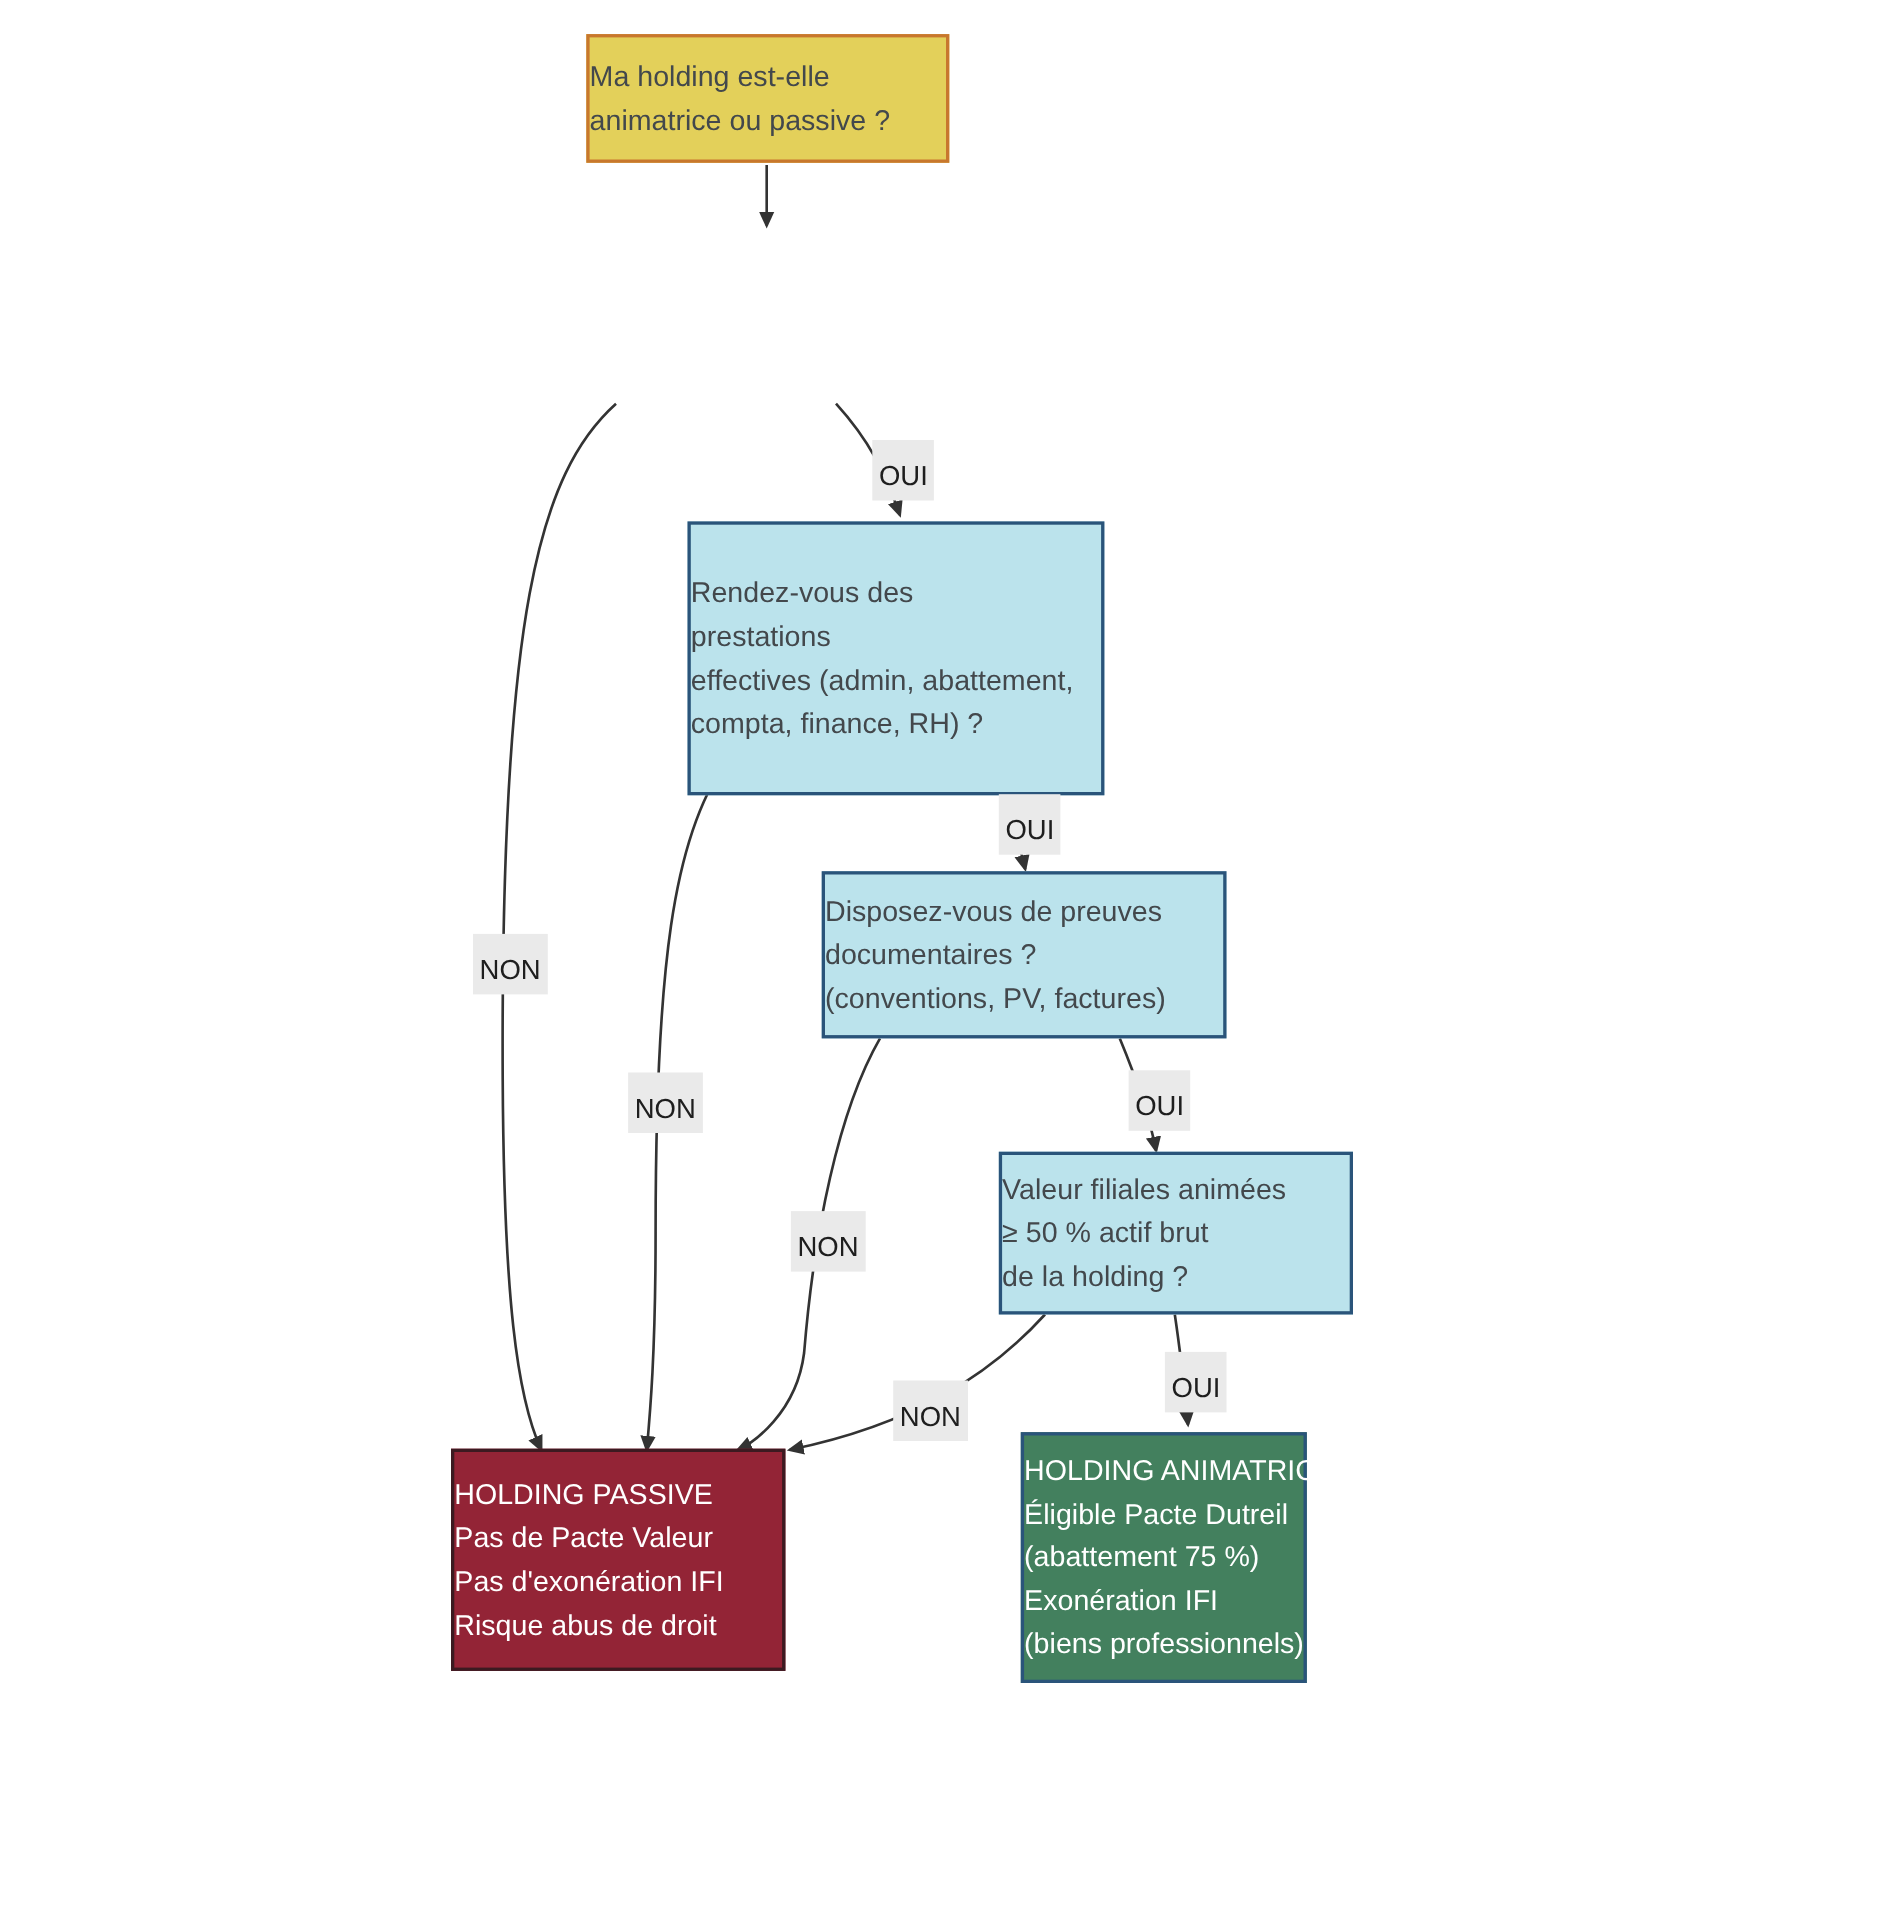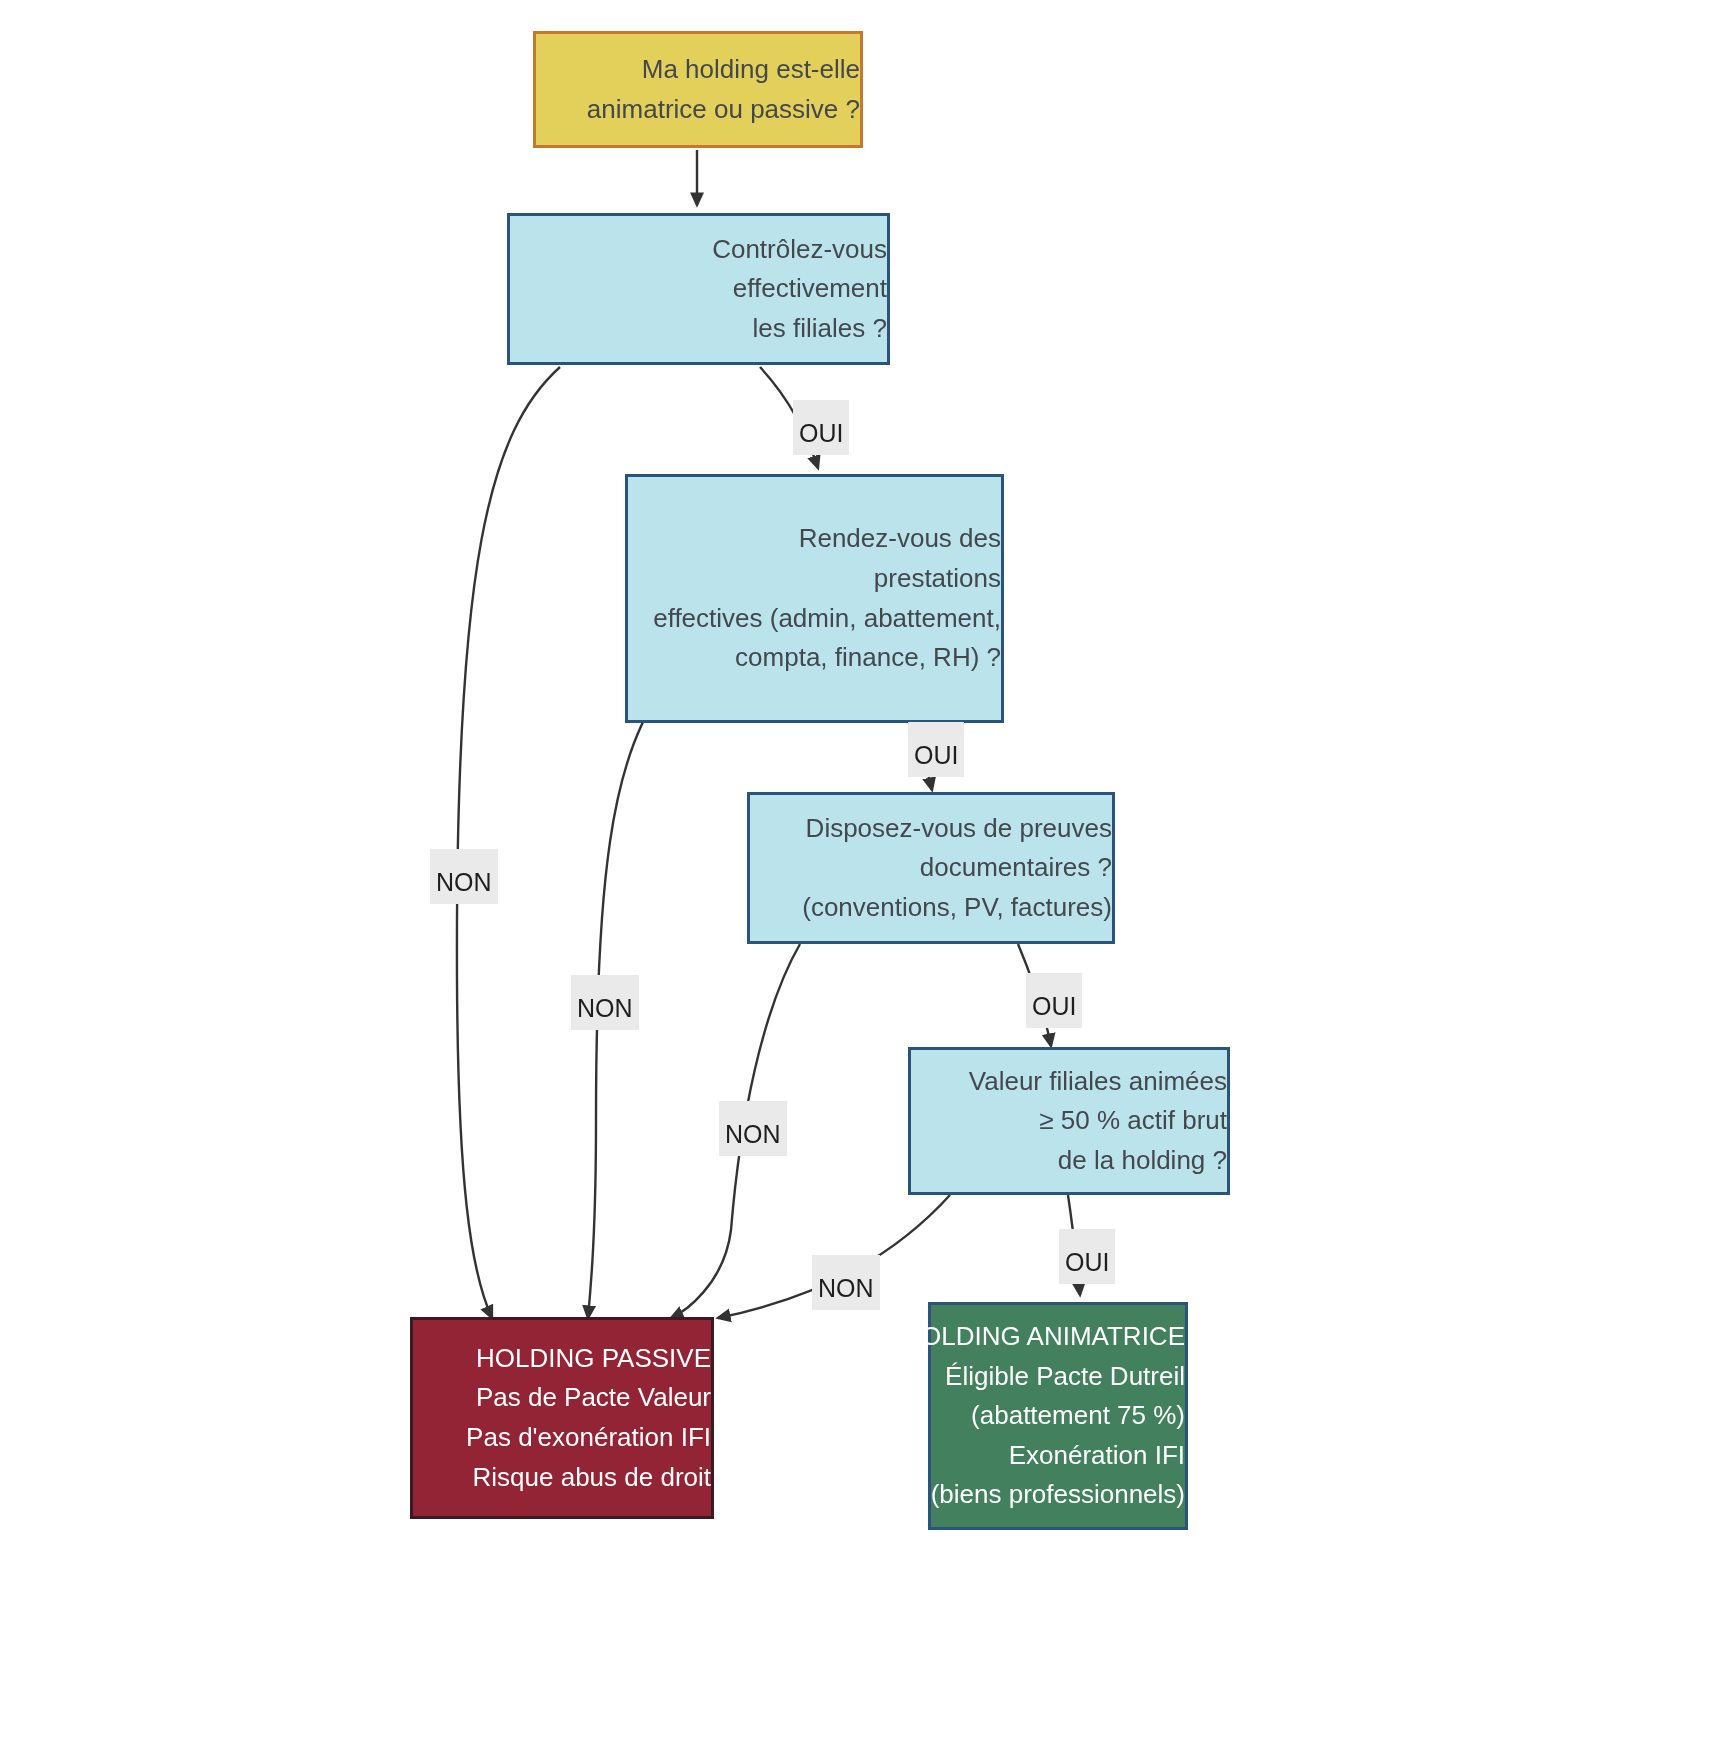--- a/index.html
+++ b/index.html
@@ -25,21 +25,21 @@
     left: 0; top: 0;
     width: 1724px;
     height: 1752px;
     pointer-events: none;
   }
   .node {
     position: absolute;
     box-sizing: border-box;
     display: flex;
     flex-direction: column;
-    align-items: flex-end;
+    align-items: flex-start;
     justify-content: center;
     text-align: center;
     line-height: 1.52;
   }
   .node .line {
     display: block;
     white-space: nowrap;
   }
   .node-start {
     background: #e3d05a;
@@ -98,25 +98,20 @@
       <path d="M 1068 1195 C 1074 1235 1077 1265 1080 1295"></path>
       <path d="M 950 1195 C 900 1250 830 1295 718 1318"></path>
     </g>
   </svg>
 
   <div class="node node-start" style="left:533px; top:31px; width:330px; height:117px;">
     <span class="line">Ma holding est-elle</span>
     <span class="line">animatrice ou passive ?</span>
   </div>
 
-  <div class="node node-decision" style="left:507px; top:213px; width:383px; height:152px;">
-    <span class="line">Contrôlez-vous</span>
-    <span class="line">effectivement</span>
-    <span class="line">les filiales ?</span>
-  </div>
 
   <div class="node node-decision" style="left:625px; top:474px; width:379px; height:249px;">
     <span class="line">Rendez-vous des</span>
     <span class="line">prestations</span>
     <span class="line">effectives (admin, abattement,</span>
     <span class="line">compta, finance, RH) ?</span>
   </div>
 
   <div class="node node-decision" style="left:747px; top:792px; width:368px; height:152px;">
     <span class="line">Disposez-vous de preuves</span>

